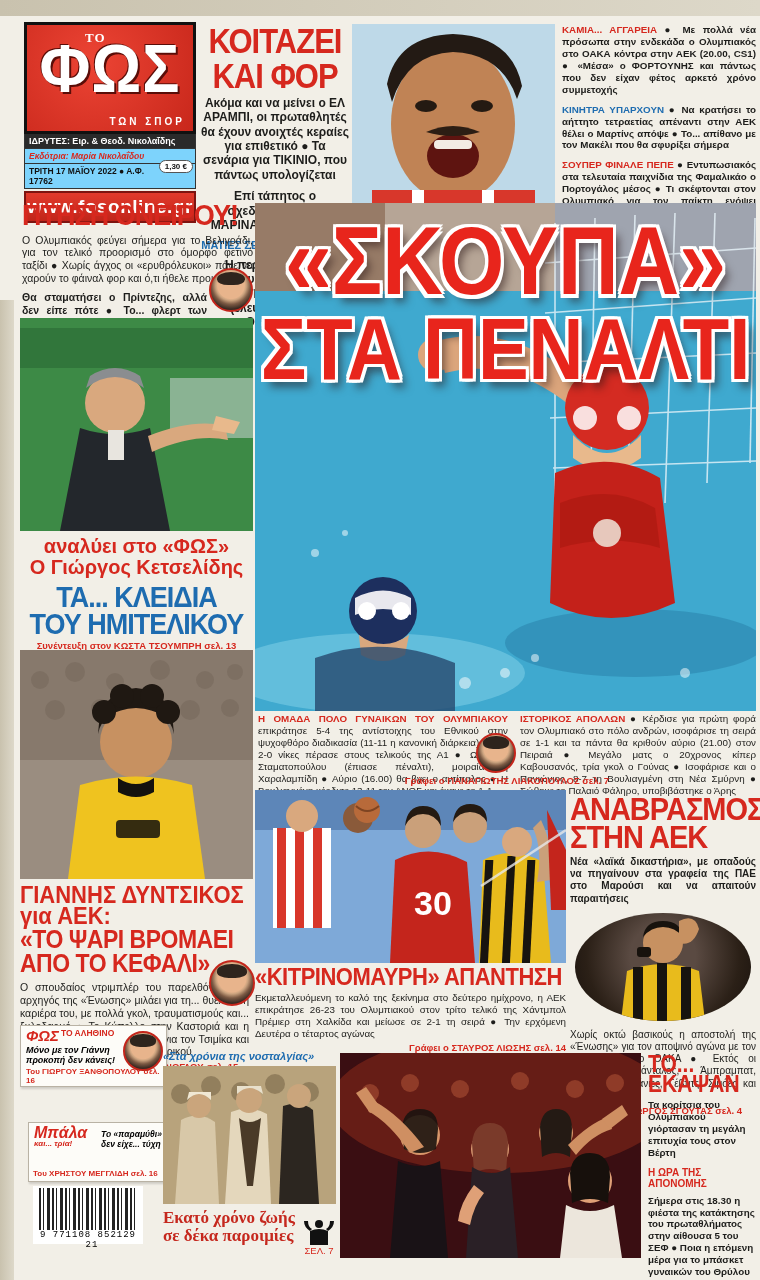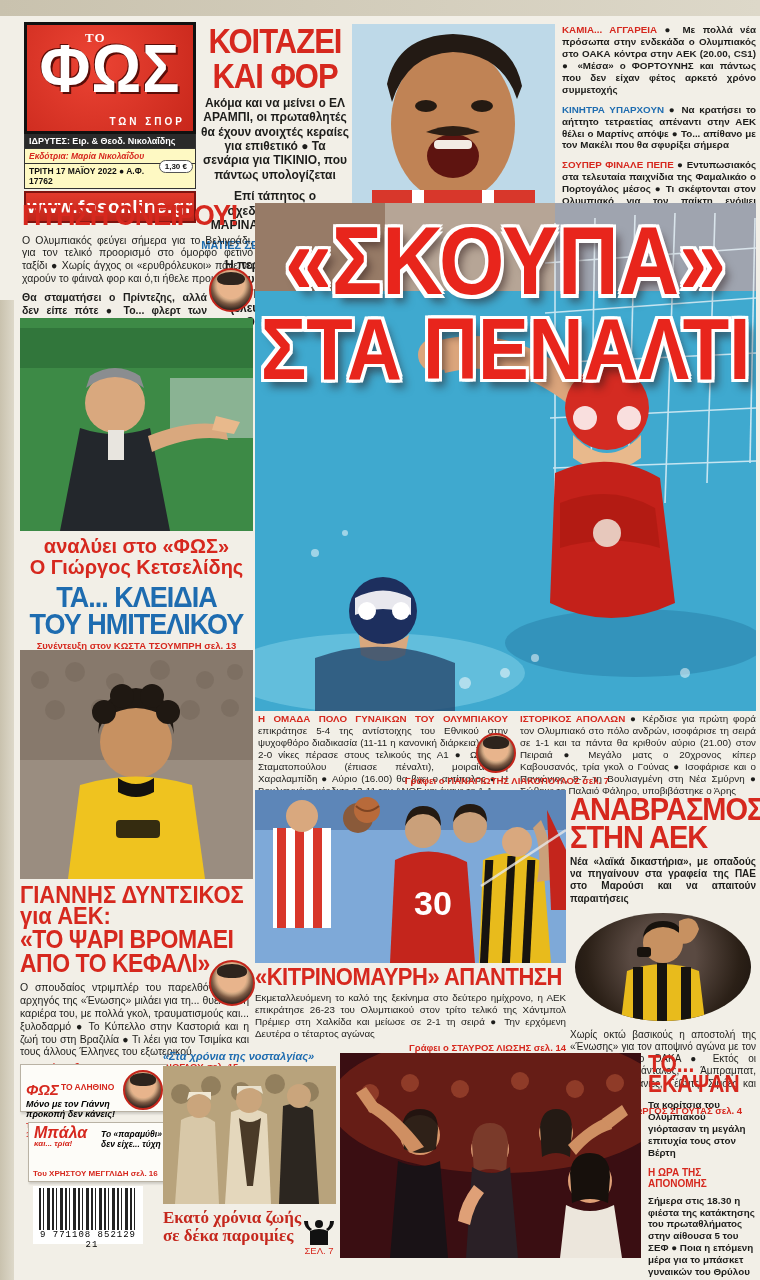--- a/index.html
+++ b/index.html
@@ -9,21 +9,21 @@
   .abs { position:absolute; }
   .edge { background:linear-gradient(90deg,#c9c2ae,#ddd8c9); }
   :root { --red:#d6281e; --blue:#1e6cb0; --ink:#1d1d1b; }
 
   
   #masthead { left:24px; top:22px; width:172px; }
   #logo-box { border:3px solid #111; background:radial-gradient(circle at 40% 35%, #ec4434, #c8271b); height:112px; position:relative; color:#fff; }
   #logo-to { position:absolute; top:5px; left:58px; font-size:13px; font-weight:bold; letter-spacing:1px;font-family:Liberation Serif, serif; }
   #logo-fos { position:absolute; top:8px; left:0; width:100%; text-align:center; font-size:62px; font-weight:bold; letter-spacing:1px; transform:scaleY(1.1); text-shadow:2px 2px 0 #5a0d08, -1px -1px 0 #5a0d08; }
   #logo-tonspor { position:absolute; bottom:4px; right:8px; font-size:10px; font-weight:bold; letter-spacing:3px; }
-  .mast-strip { border:1px solid #333; border-top:none; background:#fef9c3; font-size:8.5px; padding:2px 4px; position:relative; }
+  .mast-strip { border:1px solid #333; border-top:none; background:#7dd3fc; font-size:8.5px; padding:2px 4px; position:relative; }
   #founders-strip { background:#2a2a2a; color:#fff; font-weight:bold; font-size:9px; }
   #publisher-strip { color:var(--red); font-weight:bold; font-style:italic; }
   #date-strip { font-weight:bold; color:#111; padding-right:40px; }
   #price-tag { position:absolute; right:2px; top:-4px; border:1px solid #555; border-radius:9px; background:#fff; font-size:8px; font-weight:bold; padding:1px 5px; }
   #site-strip { border:2px solid #7e1410; background:linear-gradient(#e23a2c,#c0251a); color:#fff; font-weight:bold; font-size:19px; text-align:center; padding:3px 0; margin-top:2px; letter-spacing:0.5px; }
 
   
   .h-red { color:var(--red); font-weight:bold; line-height:0.95; }
   .h-blue { color:var(--blue); font-weight:bold; line-height:0.95; }
   .body-txt { color:var(--ink); font-size:10.5px; line-height:1.22; text-align:justify; }
@@ -95,21 +95,21 @@
   
   #aek { left:570px; top:795px; width:186px; }
   #aek h2 { font-size:29px; letter-spacing:-1px; transform:scaleY(1.1); transform-origin:left top; }
   #aek-sub { margin-top:6px; font-size:10px; font-weight:bold; }
   #aek-photo { margin:8px auto 0; width:176px; height:108px; border-radius:50%; background:radial-gradient(circle at 50% 40%, #5a4a42 0 30%, #2b2017 70%, #17100c); overflow:hidden; position:relative; }
   #aek p.bt { margin-top:8px; font-size:10px; }
   #aek-byline { text-align:center; margin-top:3px; }
 
   
   .colbox { border:1px solid #b9b2a4; background:#fdfcf8; box-shadow:1px 2px 2px rgba(0,0,0,0.15); }
-  #fosalithino { left:20px; top:1064px; width:147px; height:48px; padding:18px 5px; }
+  #fosalithino { left:20px; top:1025px; width:147px; height:62px; padding:3px 5px; }
   #fa-logo { color:var(--red); font-weight:bold; font-size:15px; font-style:italic; line-height:0.9; }
   #fa-logo .small { font-size:8.5px; font-style:normal; display:inline-block; vertical-align:top; margin-left:2px; line-height:1; }
   #fa-text { font-size:9px; font-weight:bold; font-style:italic; margin-top:2px; width:95px; }
   #fa-byline { font-size:8px; margin-top:2px; }
   #bala { left:28px; top:1122px; width:140px; height:60px; padding:3px 5px; }
   #bala-logo { color:var(--red); font-weight:bold; font-size:16px; font-style:italic; line-height:0.9; }
   #bala-logo .small { font-size:8px; }
   #bala-text { position:absolute; right:4px; top:6px; width:62px; font-size:8.5px; font-weight:bold; font-style:italic; }
   #bala-byline { position:absolute; left:4px; bottom:3px; font-size:8px; }
 
@@ -437,21 +437,21 @@
         <path d="M68 46 Q86 38 104 48 L108 138 L62 138 Z" fill="#e4d7bc"></path>
         <path d="M76 52 L84 120 L90 120 L98 52 Q86 60 76 52" fill="#4a3a28"></path>
         <circle cx="86" cy="34" r="13" fill="#caa57c"></circle>
         <path d="M74 28 Q86 16 100 28 L98 20 L74 20 Z" fill="#e8e0cc"></path>
         <path d="M18 54 Q36 44 52 56 L56 138 L12 138 Z" fill="#d8c8a8"></path>
         <circle cx="36" cy="40" r="12" fill="#caa57c"></circle>
         <path d="M24 34 Q36 22 48 34 L48 26 L26 26 Z" fill="#f0e8d4"></path>
       </svg>
     </div>
     <div id="nost-head">
-      <div>Εκατό χρόνια ζωής</div>
+      <div>Εκατό χρόνο ζωής</div>
       <div>σε δέκα παροιμίες</div>
     </div>
     <div id="nost-page">
       <svg width="34" height="26" viewBox="0 0 34 26" style="margin:0 auto;">
         <circle cx="17" cy="5" r="4" fill="#111"></circle>
         <path d="M8 12 Q17 8 26 12 L26 26 L8 26 Z" fill="#111"></path>
         <path d="M8 12 Q2 8 2 2 L6 2 Q6 8 10 10 Z" fill="#111"></path>
         <path d="M26 12 Q32 8 32 2 L28 2 Q28 8 24 10 Z" fill="#111"></path>
       </svg>
       <div>ΣΕΛ. 7</div>

